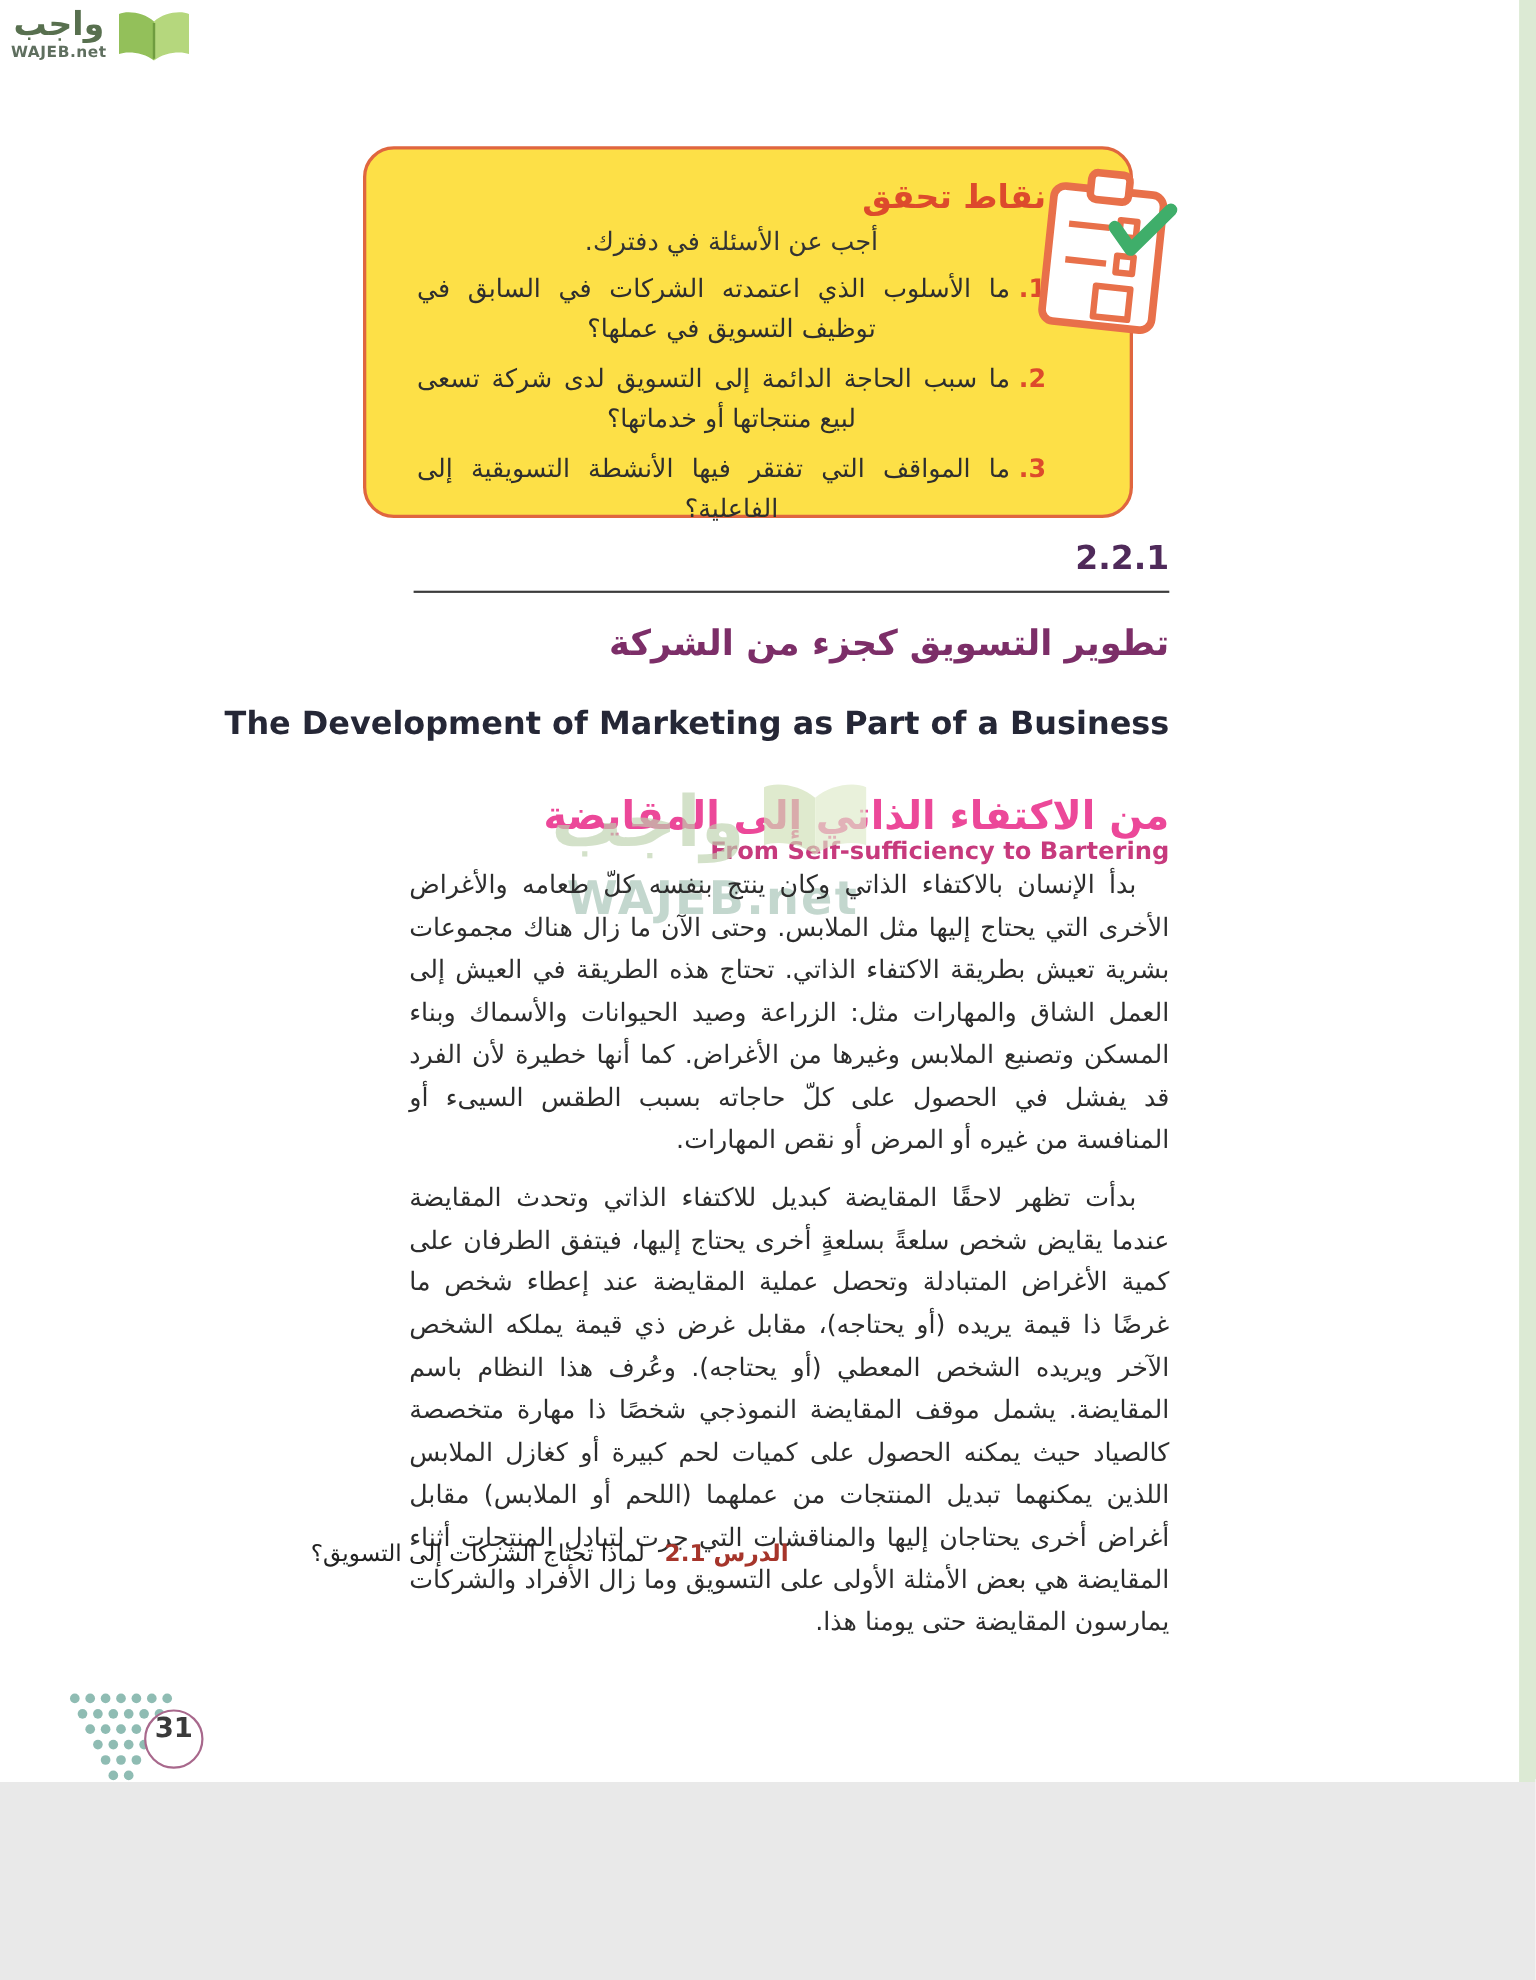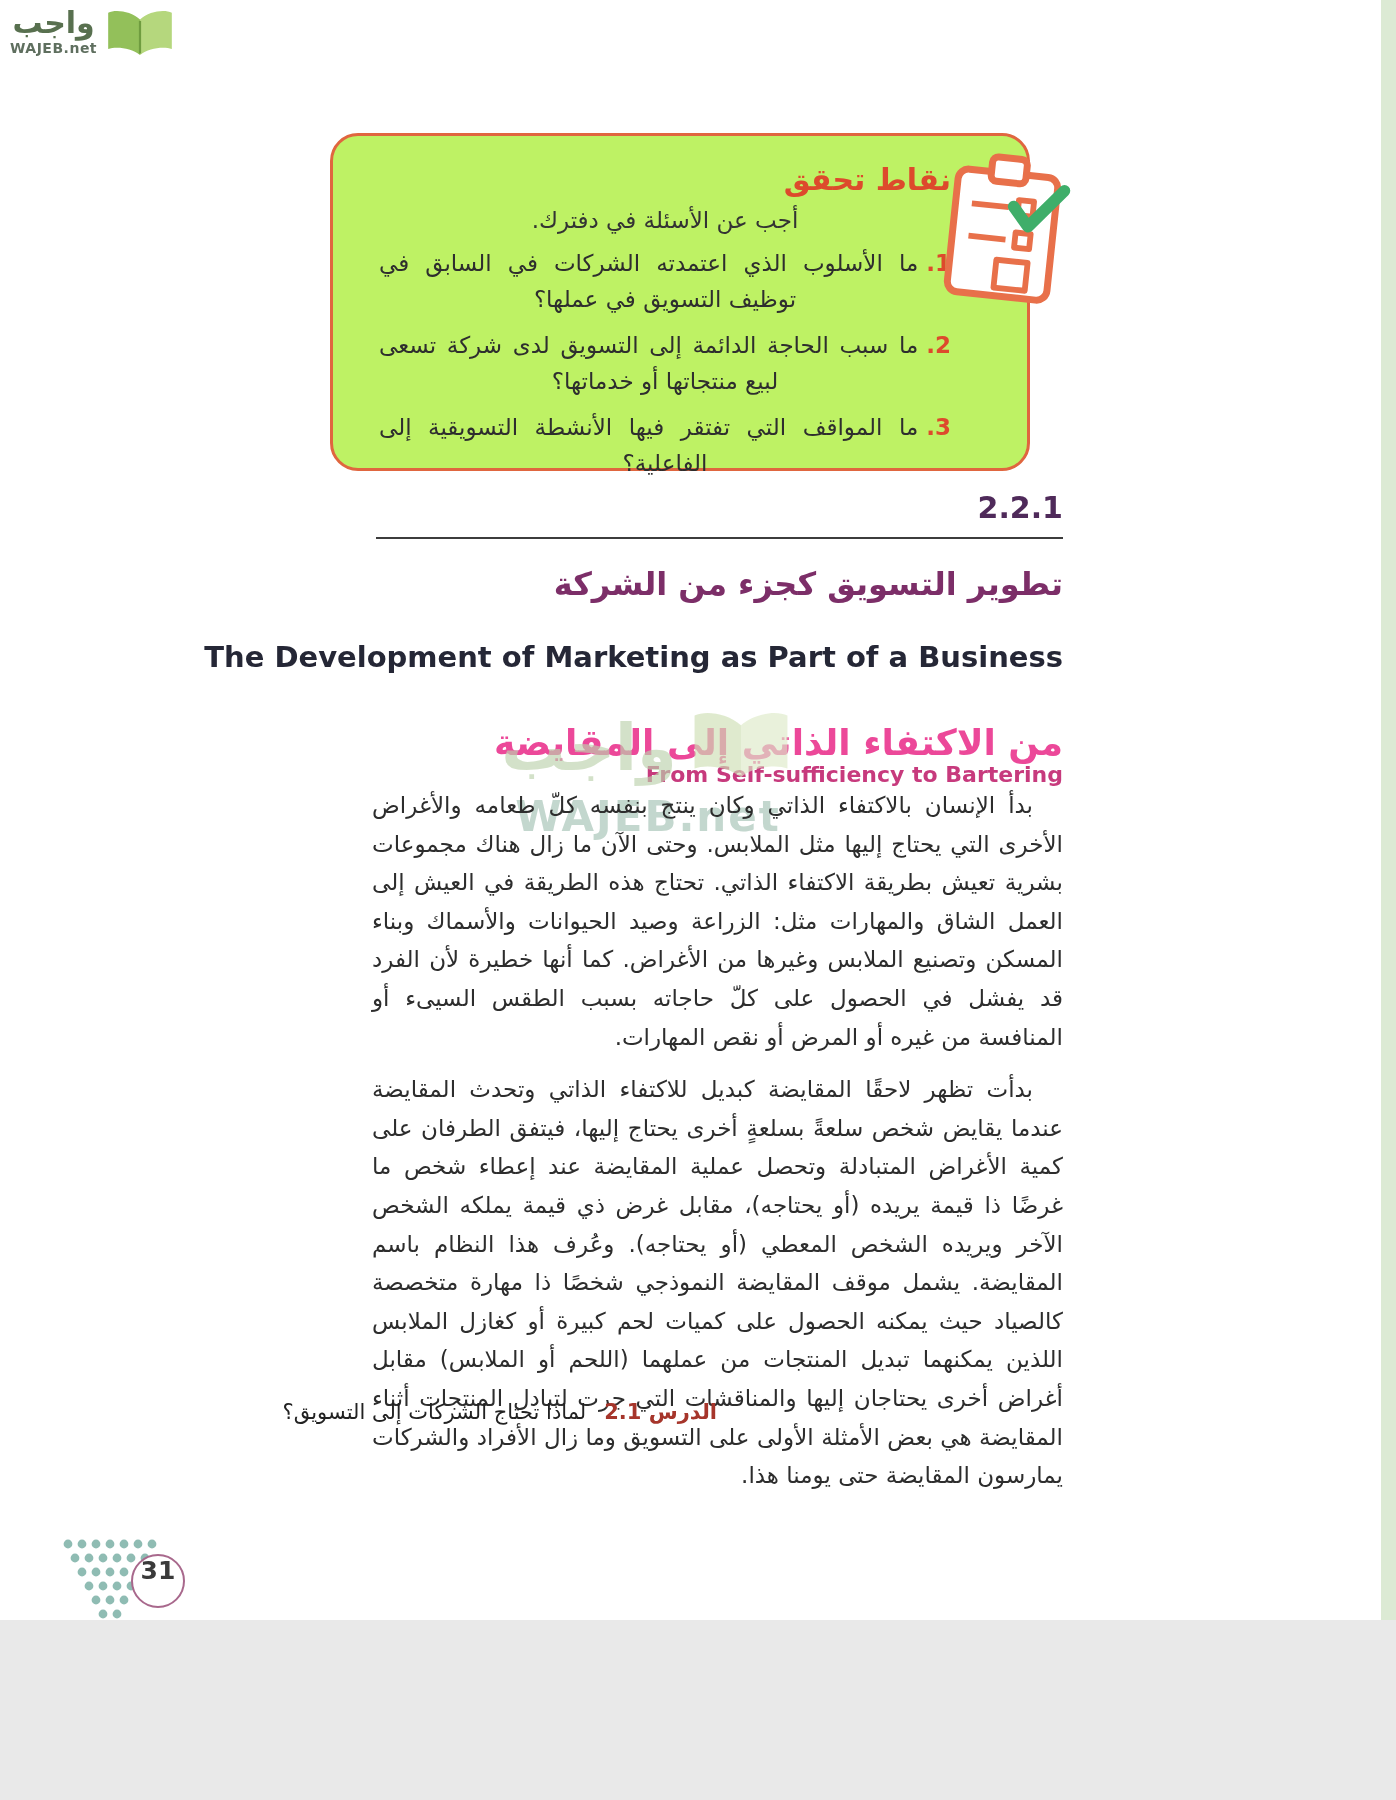--- a/index.html
+++ b/index.html
@@ -17,21 +17,21 @@
   
   .wajeb-logo{position:absolute;left:10px;top:6px;display:flex;align-items:flex-start;gap:6px;}
   .wajeb-text{text-align:center;}
   .wajeb-ar{font-size:30px;font-weight:700;color:#58704f;line-height:34px;}
   .wajeb-net{font-size:14px;font-weight:700;color:#5f6f5f;letter-spacing:.5px;}
   .book-icon{width:74px;height:58px;}
 
   
   .check-box{
     position:absolute;left:330px;top:133px;width:700px;height:338px;
-    border:3px solid #e0663f;border-radius:28px;background:#bef264;
+    border:3px solid #e0663f;border-radius:28px;background:#fde047;
     box-sizing:border-box;direction:rtl;
     padding:26px 76px 20px 46px;
   }
   .clipboard-wrap{position:absolute;left:auto;right:-40px;top:16px;width:128px;height:156px;transform:rotate(6deg);}
   .check-title{color:#dd4a2c;font-size:30px;font-weight:700;margin:0 0 10px 0;text-align:right;}
   .check-intro{color:#333;font-size:23px;margin:0 0 12px 0;text-align:center;}
   .check-item{font-size:23px;color:#2e2e2e;line-height:36px;margin:0 0 10px 0;text-align:justify;text-align-last:center;}
   .check-num{color:#dd4a2c;font-weight:700;margin-left:8px;}
 
   

